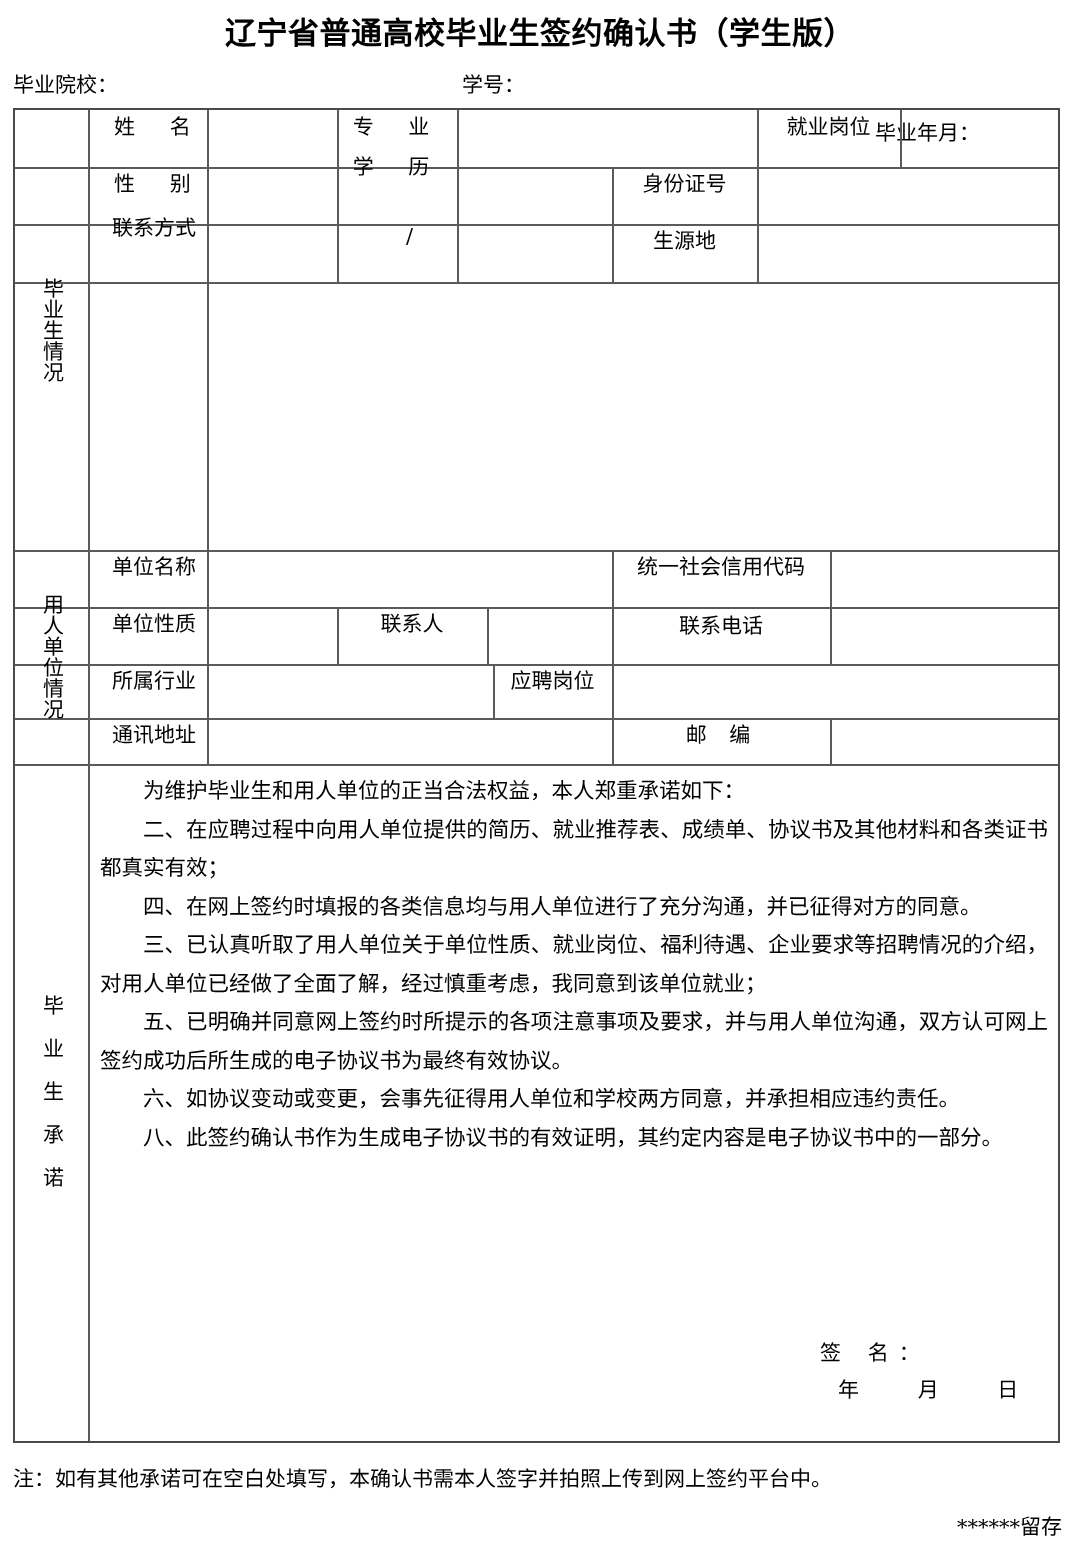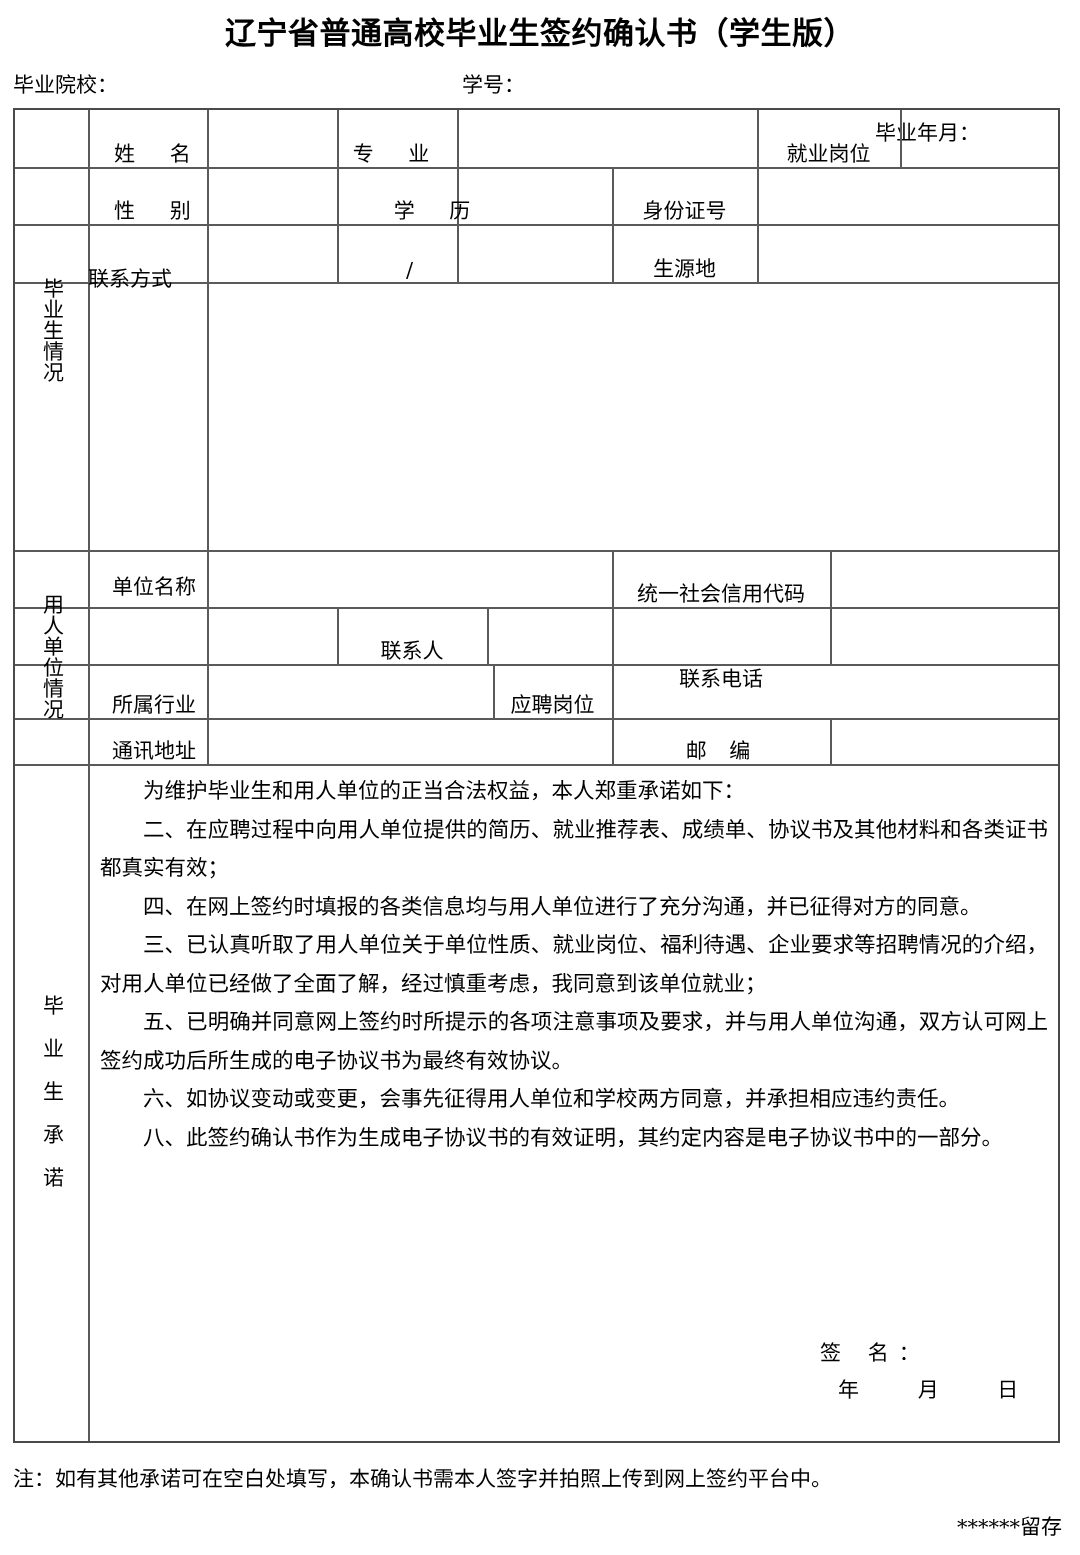--- a/index.html
+++ b/index.html
@@ -69,21 +69,21 @@
     position: absolute;
     width: 0;
     border-left: 2px solid #5a5a5a;
     top: 0;
   }
 
   
   .cell {
     position: absolute;
     display: flex;
-    align-items: flex-end;
+    align-items: flex-start;
     font-size: 21px;
     box-sizing: border-box;
     white-space: nowrap;
   }
   .cell.c-center { justify-content: center; }
   .cell.c-left   { justify-content: flex-start; }
 
   
   .sp2 { letter-spacing: 14px; padding-left: 2px; }
   .sp1 { letter-spacing: 8px; padding-left: 2px; }
@@ -220,49 +220,52 @@
     <div class="cell c-center" style="left:442px; top:0; width:300px; height:57px;"></div>
 
     <div class="cell c-center" style="left:742px; top:0; width:143px; height:57px;">就业岗位</div>
     <div class="cell c-center" style="left:885px; top:0; width:158px; height:57px;"></div>
 
     <div class="cell c-left" style="left:73px; top:57px; width:119px; height:57px; padding-left:24px;">
       <span class="sp2">性  别</span>
     </div>
     <div class="cell c-center" style="left:192px; top:57px; width:130px; height:57px;"></div>
 
-    <div class="cell c-center" style="left:322px; top:57px; width:120px; height:57px;margin-left:41px;">
+    <div class="cell c-center" style="left:322px; top:40px; width:120px; height:57px;">
       <span class="sp2">学  历</span>
     </div>
     <div class="cell c-center" style="left:442px; top:57px; width:155px; height:57px;"></div>
 
     <div class="cell c-center" style="left:597px; top:57px; width:145px; height:57px;">身份证号</div>
     <div class="cell c-center" style="left:742px; top:57px; width:301px; height:57px;"></div>
 
-    <div class="cell c-left" style="left:73px; top:110px; width:119px; height:72px; ">
+    <div class="cell c-left" style="left:73px; top:101px; width:119px; height:72px; padding-left:24px;">
       <span>联系方式</span>
     </div>
     <div class="cell c-center" style="left:192px; top:114px; width:405px; height:58px;">/</div>
 
     <div class="cell c-center" style="left:597px; top:114px; width:145px; height:58px;">生源地</div>
     <div class="cell c-center" style="left:742px; top:114px; width:301px; height:58px;"></div>
 
     <div class="cell c-left" style="left:192px; top:172px; width:851px; height:268px;"></div>
 
     <div class="cell c-left" style="left:73px; top:440px; width:119px; height:50px; padding-left:24px;">
       <span>单位名称</span>
     </div>
     <div class="cell c-center" style="left:192px; top:440px; width:405px; height:57px;"></div>
     <div class="cell c-center" style="left:597px; top:440px; width:218px; height:57px;">统一社会信用代码</div>
     <div class="cell c-center" style="left:815px; top:440px; width:228px; height:57px;"></div>
 
+    <div class="cell c-left" style="left:73px; top:497px; width:119px; height:57px; padding-left:24px;">
+      <span>单位性质</span>
+    </div>
     <div class="cell c-center" style="left:192px; top:497px; width:130px; height:57px;"></div>
     <div class="cell c-center" style="left:322px; top:497px; width:150px; height:57px;">联系人</div>
     <div class="cell c-center" style="left:472px; top:497px; width:125px; height:57px;"></div>
-    <div class="cell c-center" style="left:597px; top:525px; width:218px; height:57px;">联系电话</div>
+    <div class="cell c-center" style="left:597px; top:499px; width:218px; height:57px;">联系电话</div>
     <div class="cell c-center" style="left:815px; top:497px; width:228px; height:57px;"></div>
 
     <div class="cell c-left" style="left:73px; top:554px; width:98px; height:54px; padding-left:24px;">
       <span>所属行业</span>
     </div>
     <div class="cell c-center" style="left:192px; top:554px; width:286px; height:54px;"></div>
     <div class="cell c-center" style="left:478px; top:554px; width:119px; height:54px;">应聘岗位</div>
     <div class="cell c-center" style="left:597px; top:554px; width:446px; height:54px;"></div>
 
     <div class="cell c-left" style="left:73px; top:608px; width:119px; height:46px; padding-left:24px;">

